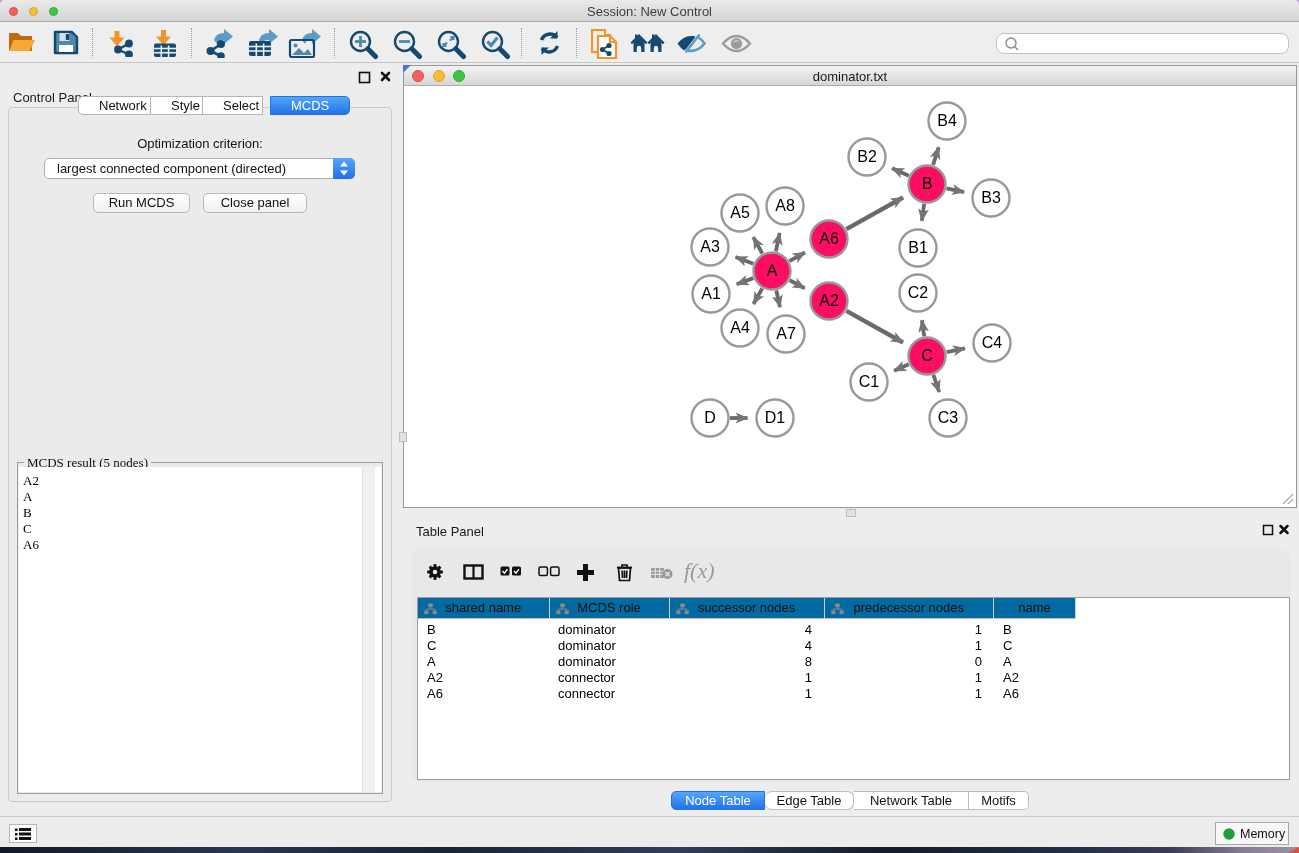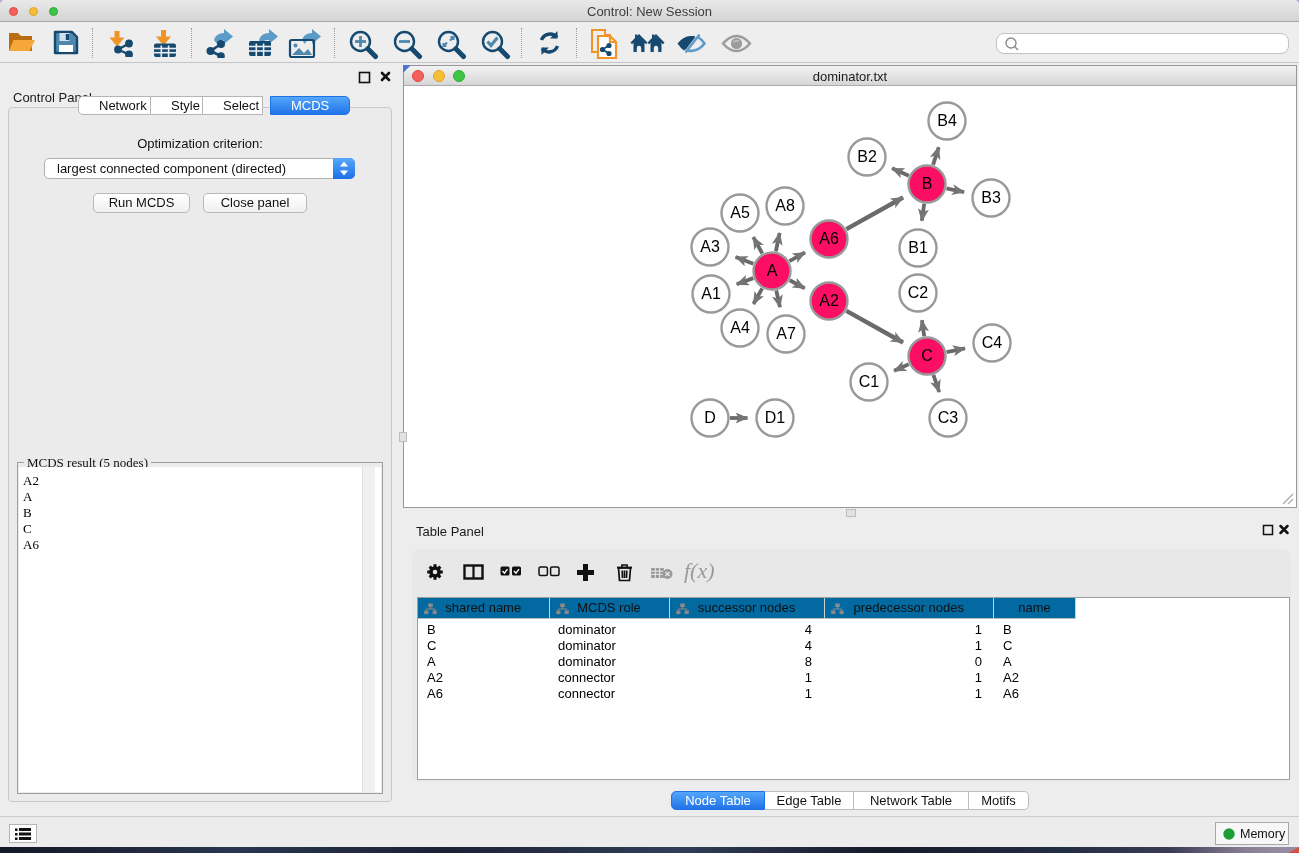--- a/index.html
+++ b/index.html
@@ -52,21 +52,21 @@
 #listbtn { position:absolute; left:9px; top:824px; width:28px; height:19px; background:#fdfdfd; border:1px solid #b4b4b4; }
 #membtn { position:absolute; left:1215px; top:822px; width:74px; height:23px; background:#f7f7f7; border:1px solid #a8a8a8; font-size:12.5px; color:#111; }
 </style>
 </head>
 <body>
 <div id="app"></div>
 <div id="titlebar">
   <div class="tl" style="left:8.5px;background:#f4615b;border:0.5px solid #dd4a43;"></div>
   <div class="tl" style="left:28.5px;background:#f6be35;border:0.5px solid #dfa32d;"></div>
   <div class="tl" style="left:48.5px;background:#3ec545;border:0.5px solid #2fab37;"></div>
-  <div id="titletext">Control: New Session</div>
+  <div id="titletext">Session: New Control</div>
 </div>
 <div id="toolbar">
 <svg style="position:absolute;left:7px;top:6px;" width="30" height="28" viewBox="0 0 30 28">
 <path d="M2 22 V4 h9 l3 3 h11 v5 h-23 z" fill="#b96c10"></path>
 <rect x="2" y="10" width="23" height="12" fill="#b96c10"></rect>
 <path d="M6.5 11 h21.5 l-5.5 11 h-20.5 z" fill="#f5a838"></path>
 </svg>
 <svg style="position:absolute;left:52px;top:6px;" width="28" height="27" viewBox="0 0 28 27">
 <path d="M3 3 h17 l5 5 v16 h-22 z" fill="#4f87ad" stroke="#16496f" stroke-width="2.4" stroke-linejoin="round"></path>
 <rect x="7.5" y="4" width="10" height="8" fill="#cfe0ee"></rect>
@@ -447,21 +447,21 @@
 <div class="trow" style="left:364px;top:72px;width:30px;text-align:right;">1</div>
 <div class="trow" style="left:534px;top:72px;width:30px;text-align:right;">1</div>
 <div class="trow" style="left:585px;top:72px;">A2</div>
 <div class="trow" style="left:9px;top:88px;">A6</div>
 <div class="trow" style="left:140px;top:88px;">connector</div>
 <div class="trow" style="left:364px;top:88px;width:30px;text-align:right;">1</div>
 <div class="trow" style="left:534px;top:88px;width:30px;text-align:right;">1</div>
 <div class="trow" style="left:585px;top:88px;">A6</div>
 </div>
 <div class="btab" style="left:671px;width:94px;border-radius:5px 0 0 5px;background:linear-gradient(#54a6f9,#2173ea);color:#fff;border-color:#2071e5;">Node Table</div>
-<div class="btab" style="left:765px;width:89px;border-left:none;">Edge Table</div>
+<div class="btab" style="left:765px;width:89px;border-left:none;border-radius:7px;">Edge Table</div>
 <div class="btab" style="left:854px;width:115px;border-left:none;">Network Table</div>
 <div class="btab" style="left:969px;width:60px;border-left:none;border-radius:0 5px 5px 0;">Motifs</div>
 
 <div class="abs" style="left:399px;top:432px;width:8px;height:10px;background:#e2e2e2;border:1px solid #bdbdbd;"></div>
 <div class="abs" style="left:846px;top:509px;width:10px;height:8px;background:#e2e2e2;border:1px solid #bdbdbd;"></div>
 <div id="statussep"></div>
 <div id="wallpaper"></div>
 <svg class="abs" style="left:1288px;top:847px;" width="11" height="6">
     <path d="M11 0 L11 6 L0 6 Z" fill="#d94f43"></path>
   </svg>

